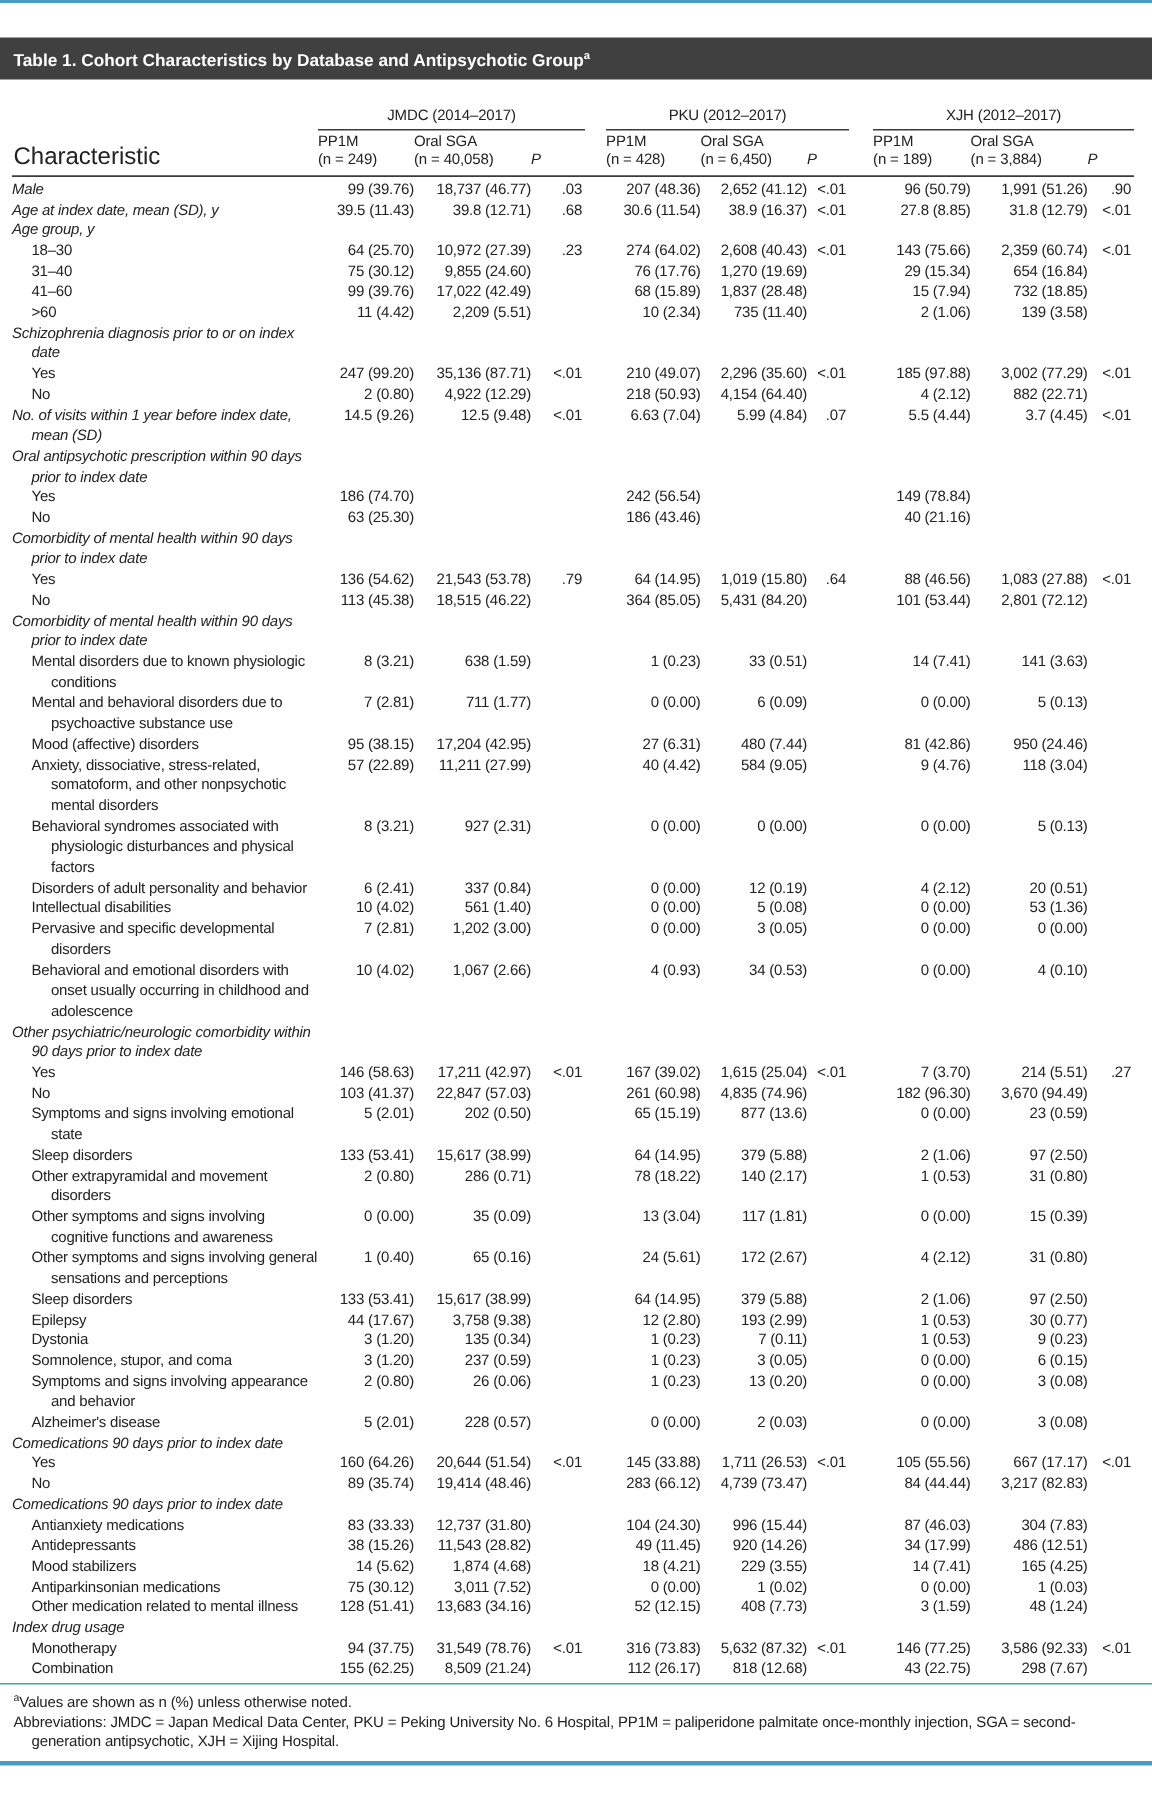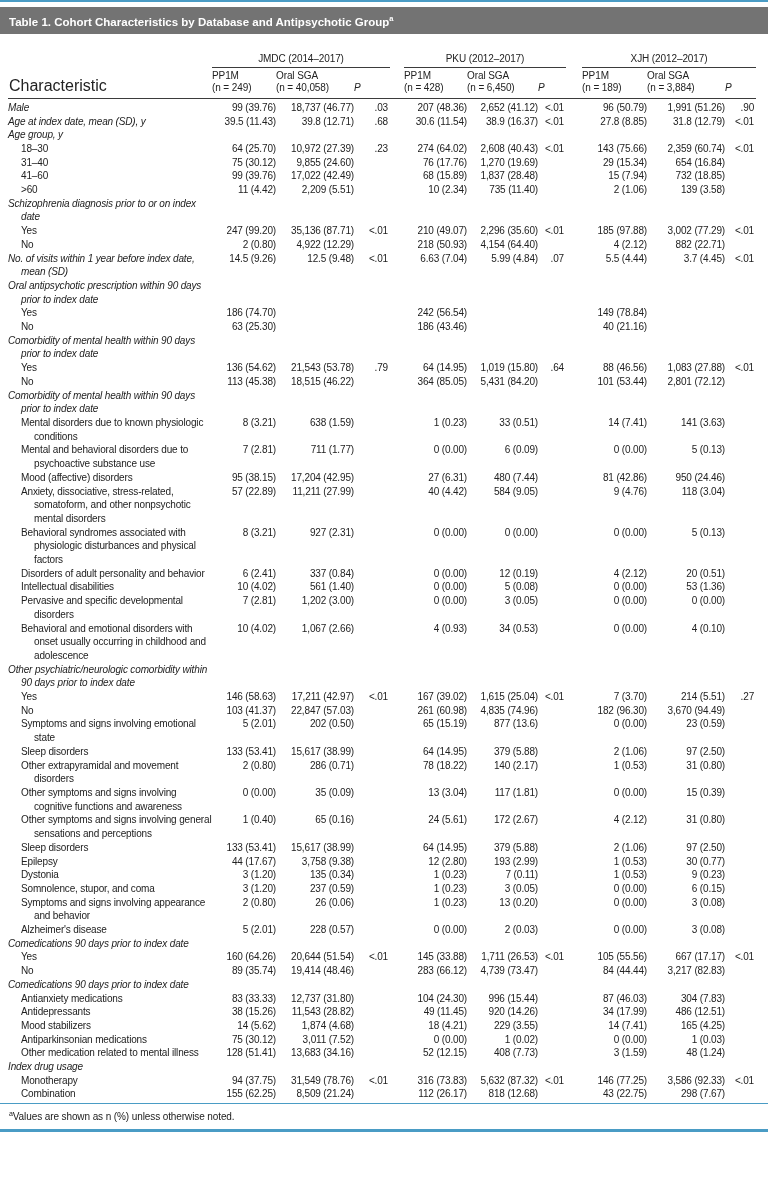--- a/index.html
+++ b/index.html
@@ -4,21 +4,21 @@
 <style>
   * { box-sizing: border-box; }
   html, body { margin: 0; padding: 0; }
   body {
     width: 768px; height: 1195px; background: #ffffff;
     font-family: "Liberation Sans", sans-serif; color: #222;
     overflow: hidden;
   }
   .accent-top { height: 2px; background: #4a9cc5; }
   .titlebar {
-    margin-top: 5px; background: #737373; color: #fff;
+    margin-top: 23px; background: #404040; color: #fff;
     font-weight: bold; font-size: 11.5px; line-height: 14px;
     padding: 5px 9px; 
   }
   .titlebar sup { font-size: 7.5px; }
 
   table { border-collapse: collapse; table-layout: fixed; margin: 4px 8px 0 8px; width: 748px; }
   th, td { padding: 0; font-weight: normal; }
 
   thead th { font-size: 10px; }
   .grp {
@@ -946,15 +946,16 @@
         <td></td>
         <td class="num">43 (22.75)</td>
         <td class="num">298 (7.67)</td>
         <td class="pv"></td>
       </tr>
     </tbody>
 </table>
 
 <div class="footwrap">
   <div><sup>a</sup><span>Values are shown as n (%) unless otherwise noted.</span></div>
+  <div class="foot-abbr">Abbreviations: JMDC = Japan Medical Data Center, PKU = Peking University No. 6 Hospital, PP1M = paliperidone palmitate once-monthly injection, SGA = second-generation antipsychotic, XJH = Xijing Hospital.</div>
 </div>
 
 <div class="accent-bottom"></div>
 
 </body></html>

